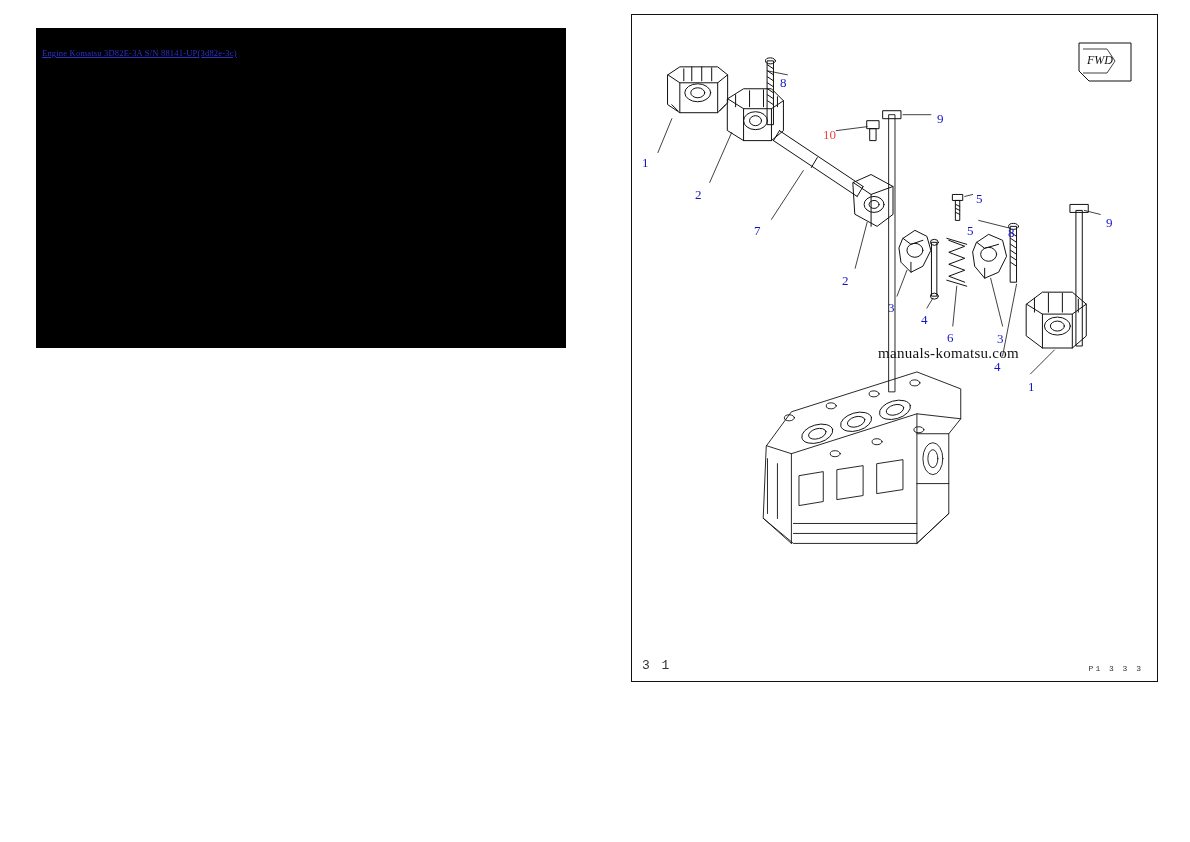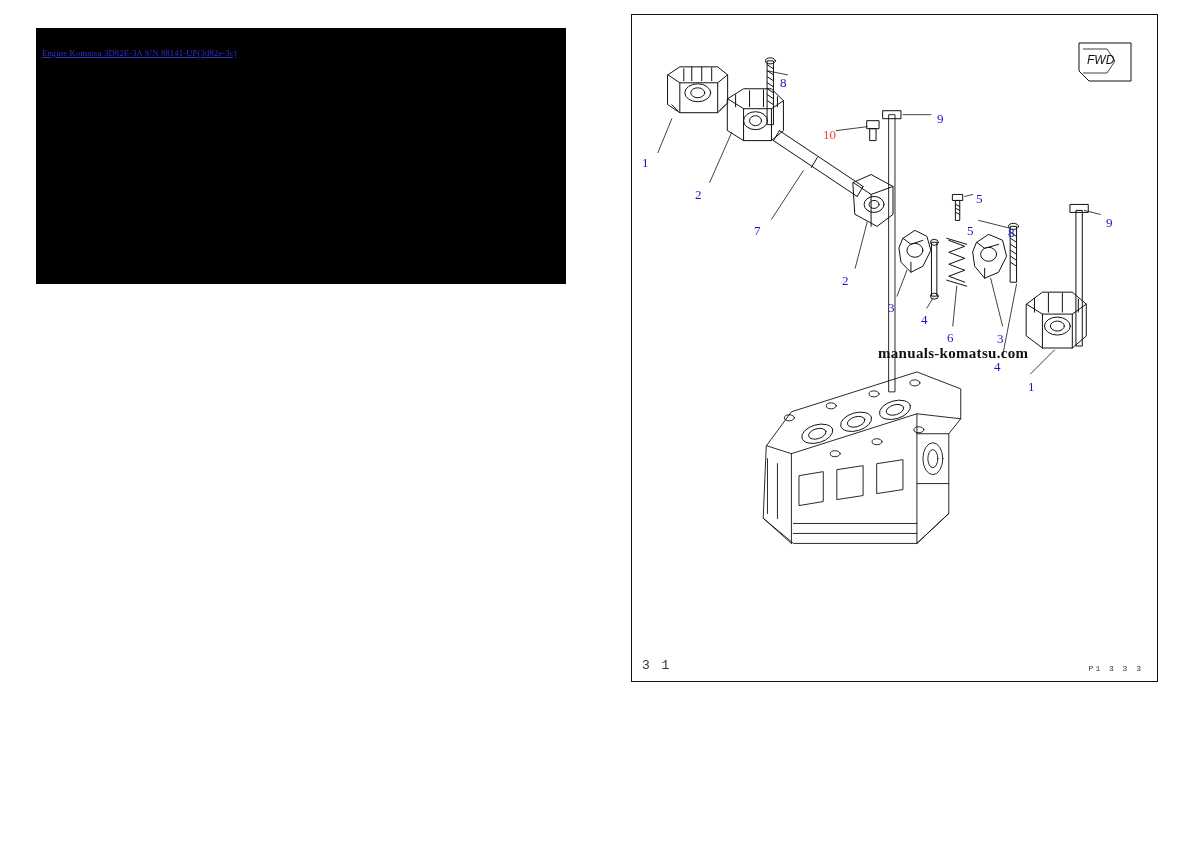--- a/index.html
+++ b/index.html
@@ -14,21 +14,21 @@
     font-family: "Liberation Sans", sans-serif;
     overflow: hidden;
   }
 
   
   #left-panel {
     position: absolute;
     left: 36px;
     top: 28px;
     width: 530px;
-    height: 256px;
+    height: 320px;
     background: #000000;
   }
   #title-link {
     position: absolute;
     left: 6px;
     top: 20px;
     color: #2f2fd0;
     font-size: 8.5px;
     text-decoration: underline;
     white-space: nowrap;
@@ -63,40 +63,40 @@
     font-weight: normal;
     user-select: none;
   }
 
   #watermark {
     position: absolute;
     left: 246px;
     top: 330px;
     color: #111111;
     font-size: 15px;
-    font-weight: bold;
+    font-weight: normal;
     letter-spacing: 0.3px;
     font-family: "Liberation Serif", serif;
     white-space: nowrap;
   }
 
   #fwd-box {
     position: absolute;
     right: 24px;
     top: 26px;
     width: 56px;
     height: 42px;
   }
   #fwd-label {
     position: absolute;
     left: 10px;
     top: 12px;
     font-size: 12px;
     font-style: italic;
-    font-family: Liberation Sans, sans-serif;
+    font-family: Liberation Serif, serif;
     color: #111;
   }
 
   #code-top-right {
     position: absolute;
     right: 16px;
     top: 10px;
     font-size: 8px;
     color: #333;
     letter-spacing: 2px;

